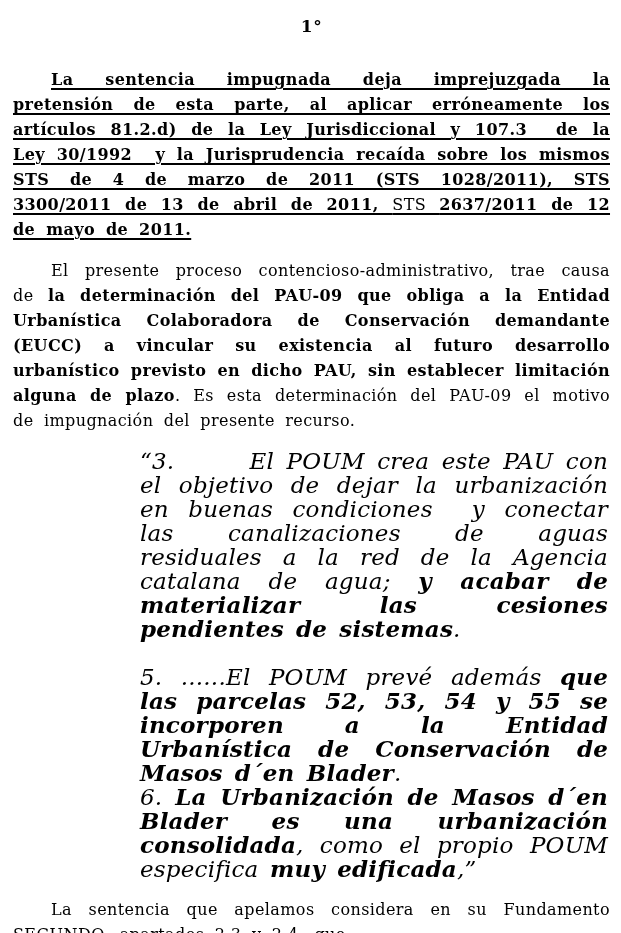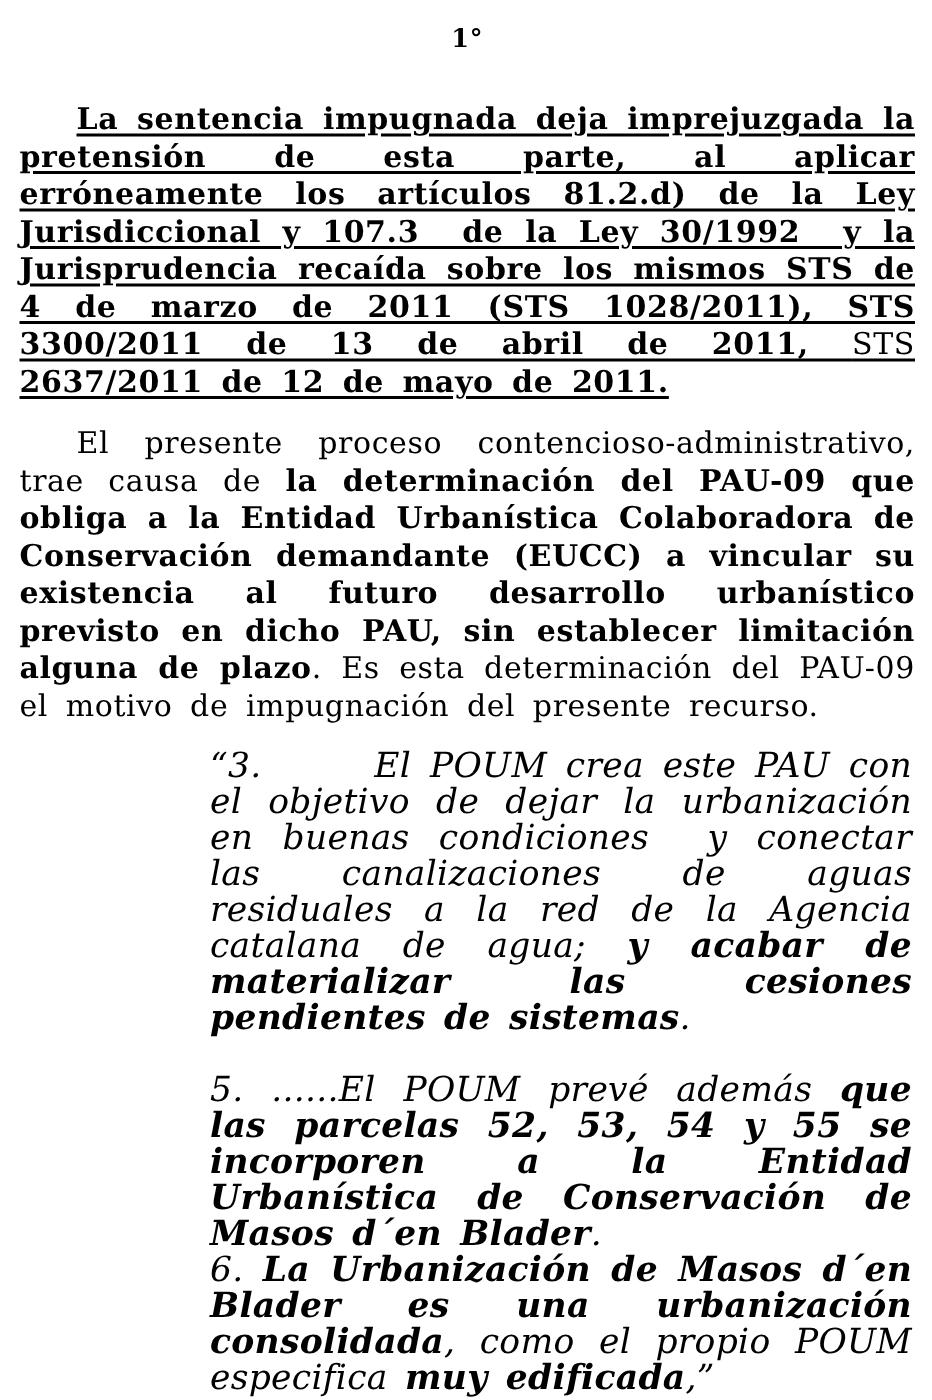--- a/index.html
+++ b/index.html
@@ -22,21 +22,21 @@
     font-weight: bold;
     font-size: 17px;
     line-height: 20px;
     margin: 2px 0 31px 0;
     letter-spacing: 0.5px;
   }
   p.para {
     margin: 0 0 16px 0;
     text-align: justify;
     text-indent: 38px;
-    font-size: 20px;
+    font-size: 16px;
     line-height: 25px;
     word-spacing: 5px;
     letter-spacing: 0.4px;
   }
   p.para.intro { margin-bottom: 18px; }
   p.para.last { margin-bottom: 0; }
   p.quote {
     margin: 0 2px 24px 127px;
     text-align: justify;
     font-style: italic;

